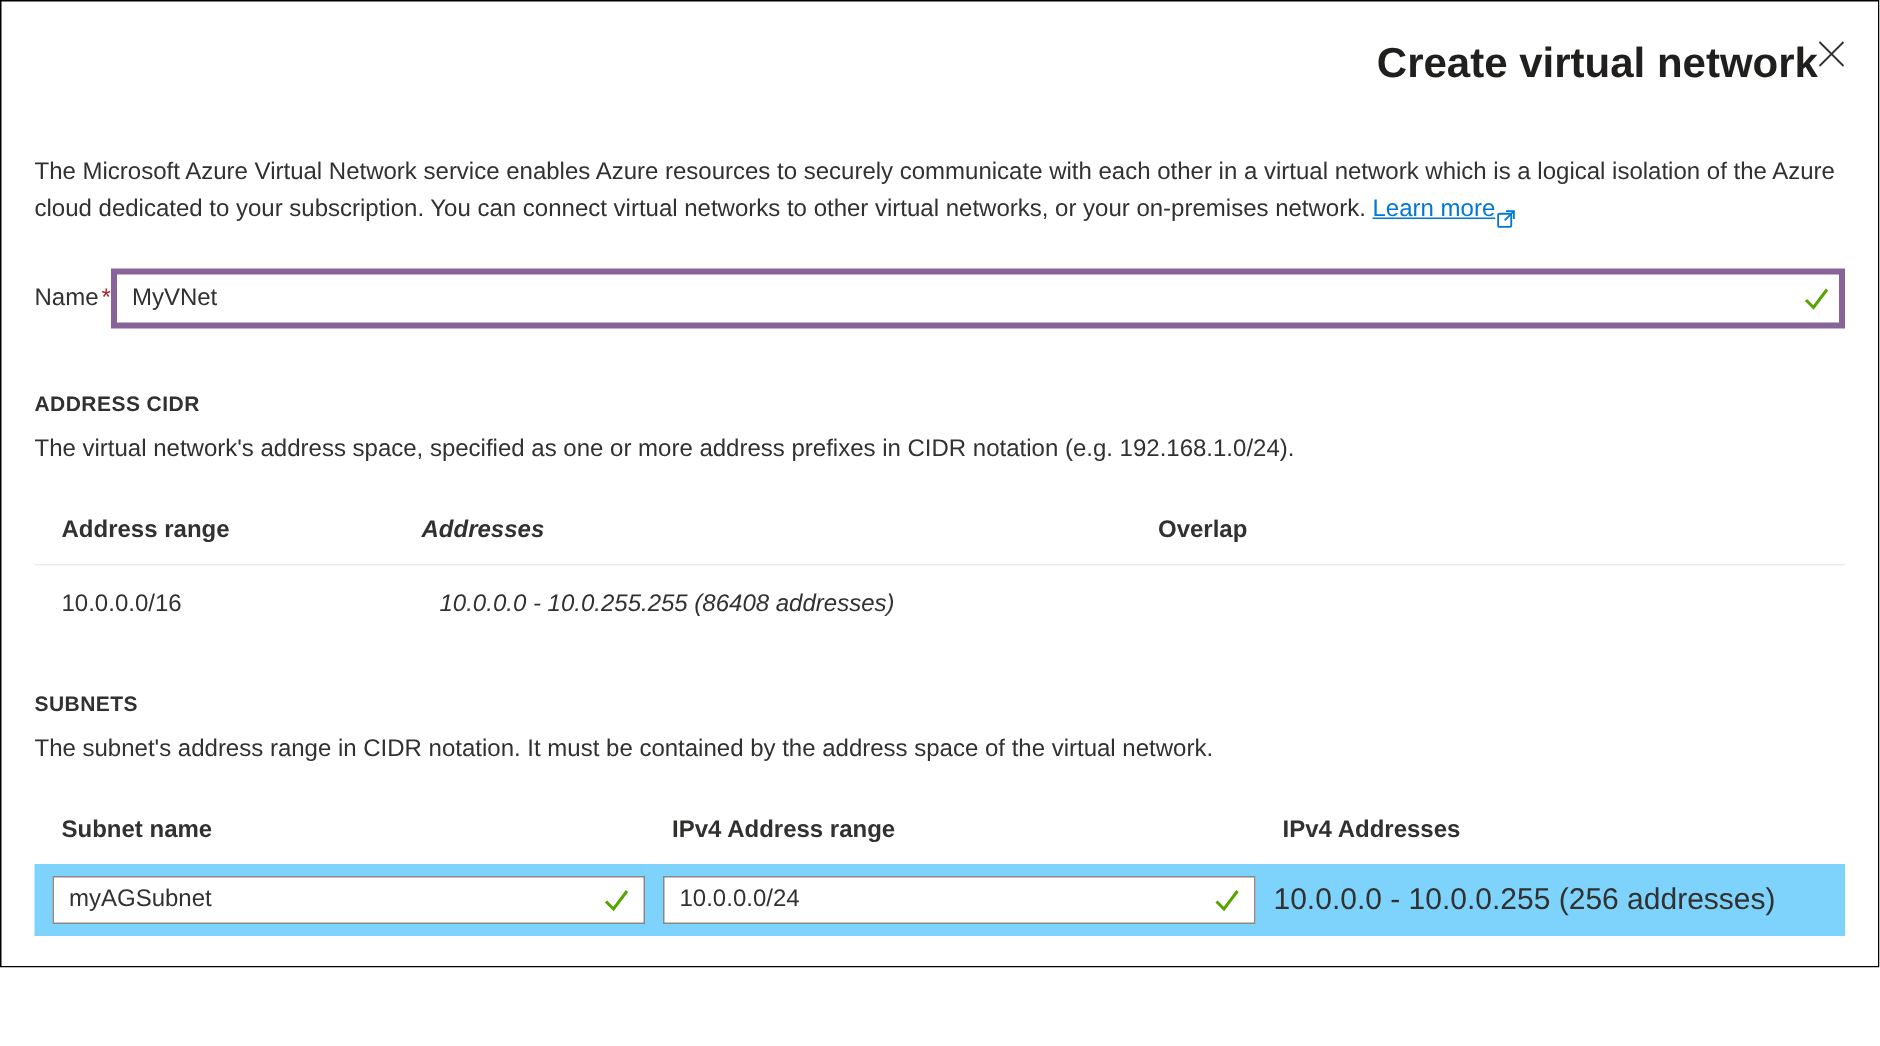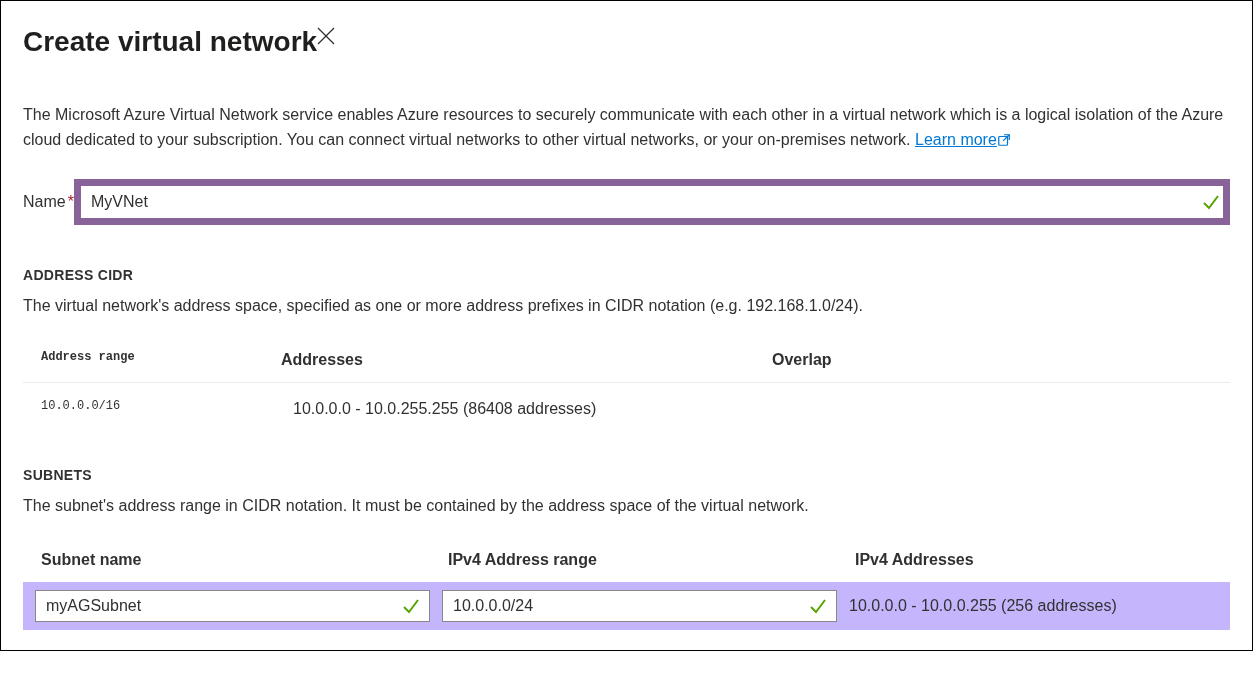--- a/index.html
+++ b/index.html
@@ -14,21 +14,21 @@
       font-size: 14px;
       line-height: 1.5;
     }
     .panel {
       padding: 20px 22px;
       width: 1253px;
       border: 1px solid #000;
     }
     .header {
       display: flex;
-      justify-content: flex-start;
+      justify-content: flex-end;
       align-items: flex-start;
       margin-bottom: 40px;
     }
     .title {
       font-size: 28px;
       font-weight: 600;
       color: #201f1e;
     }
     .close-icon {
       width: 18px;
@@ -42,21 +42,21 @@
       font-size: 16px;
       color: #323130;
       line-height: 1.55;
       margin-bottom: 26px;
     }
     .learn-more {
       color: #0078d4;
       text-decoration: underline;
       cursor: pointer;
       display: inline-flex;
-      align-items: center;
+      align-items: flex-end;
       gap: 0;
     }
     .external-icon {
       width: 14px;
       height: 14px;
       stroke: #0078d4;
       fill: none;
       stroke-width: 1.4;
     }
     .form-row {
@@ -75,21 +75,21 @@
     }
     .input-wrap {
       flex: 1;
       position: relative;
     }
     .text-input {
       width: 100%;
       padding: 7px 36px 7px 10px;
       font-size: 16px;
       font-family: inherit;
-      border: 7px solid #84cc16;
+      border: 4px solid #84cc16;
       background: #ffffff;
       color: #323130;
       outline: none;
     }
     .text-input.focused {
       border-color: #886399;
     }
     .check-icon {
       position: absolute;
       right: 10px;
@@ -119,45 +119,45 @@
     .addr-header {
       display: flex;
       padding: 10px 18px;
       border-bottom: 1px solid #edebe9;
     }
     .addr-row {
       display: flex;
       padding: 14px 18px 10px 18px;
       gap: 12px;
     }
-    .addr-col-1 { width: 240px; font-size: 12px; font-family: Liberation Mono, monospace; }
-    .addr-col-2 { flex: 1; font-size: 16px; }
+    .addr-col-1 { width: 240px; font-size: 16px; }
+    .addr-col-2 { flex: 1; font-size: 16px; font-style: italic; }
     .addr-col-3 { width: 440px; font-size: 16px; }
     .addr-header .addr-col-1,
     .addr-header .addr-col-2,
     .addr-header .addr-col-3 {
       font-weight: 600;
     }
     .subnet-table {
     }
     .subnet-header {
       display: flex;
       padding: 10px 18px;
       gap: 12px;
     }
     .subnet-row {
       display: flex;
       padding: 8px 12px;
       gap: 12px;
-      background: #c4b5fd;
+      background: #7dd3fc;
       align-items: center;
     }
     .subnet-col-1 { width: 395px; }
     .subnet-col-2 { width: 395px; }
-    .subnet-col-3 { flex: 1; font-size: 16px; color: #323130; }
+    .subnet-col-3 { flex: 1; font-size: 20px; color: #323130; }
     .subnet-header .subnet-col-1,
     .subnet-header .subnet-col-2,
     .subnet-header .subnet-col-3 {
       font-weight: 600;
       font-size: 16px;
     }
     .subnet-input-wrap {
       position: relative;
     }
     .subnet-input {

